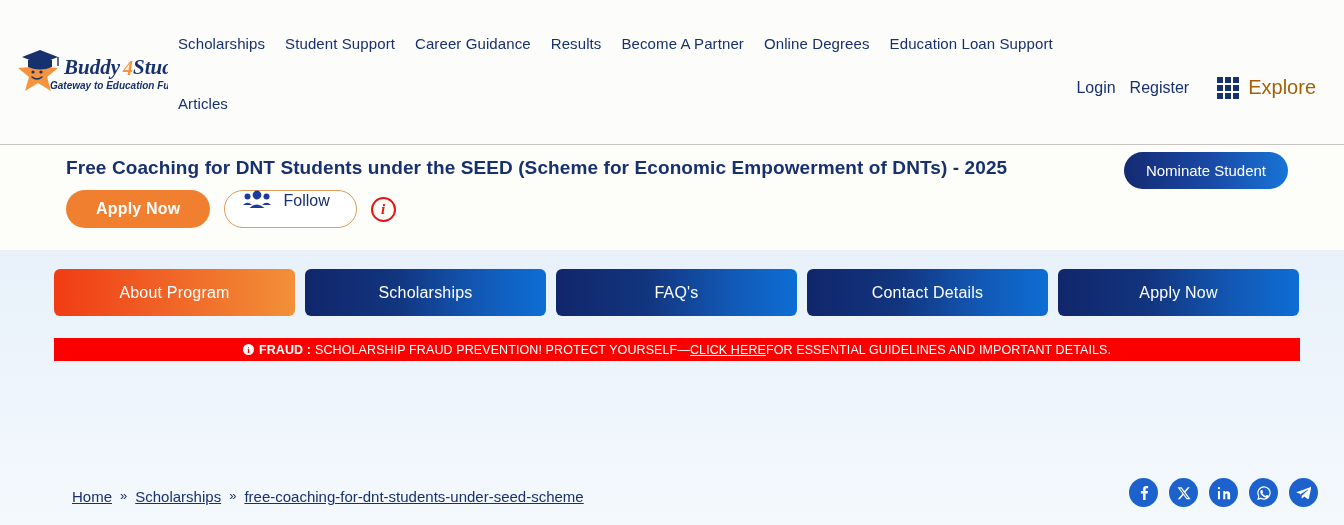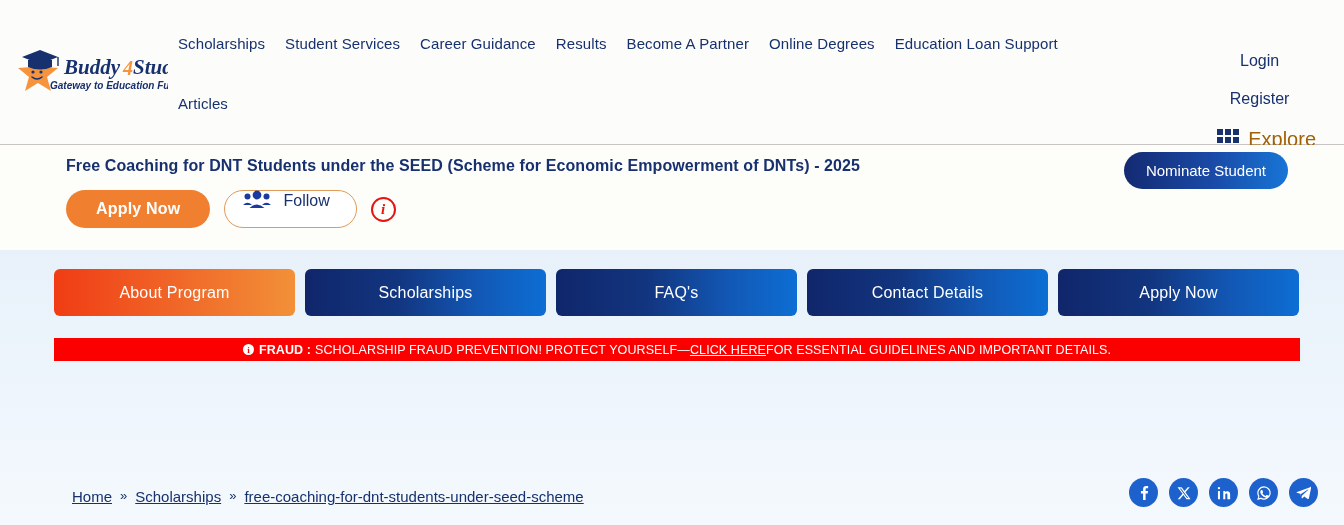--- a/index.html
+++ b/index.html
@@ -26,42 +26,42 @@
   .nav {
     position: absolute; left: 168px; top: 28px; width: 900px;
   }
   .nav-row { display: flex; flex-wrap: wrap; align-items: center; }
   .nav-item {
     color: #17306e; font-size: 15px; letter-spacing: .1px;
     padding: 7px 10px; cursor: pointer; white-space: nowrap;
   }
 
   .header-right {
-    position: absolute; right: 28px; top: 52px;
-    display: flex; align-items: center; gap: 20px; flex-direction: column;
+    position: absolute; right: 28px; top: 76px;
+    display: flex; align-items: center; gap: 14px;
   }
   .auth-link {
     color: #17306e; font-size: 16px; cursor: pointer;
   }
   .explore-wrap { display: flex; align-items: center; gap: 9px; margin-left: 14px; cursor: pointer; }
   .grid-icon {
     display: grid; grid-template-columns: repeat(3, 6px); grid-template-rows: repeat(3, 6px);
     gap: 2px;
   }
   .grid-icon i { display: block; background: #17306e; width: 6px; height: 6px; }
   .explore-label { color: #a16207; font-size: 20px; }
 
   
   .title-band {
     position: absolute; left: 0; top: 145px; width: 1344px; height: 105px;
     background: #fdfdfa;
   }
   .program-title {
     position: absolute; left: 66px; top: 12px;
-    font-size: 16px; font-weight: bold; color: #17306e;
+    font-size: 19px; font-weight: bold; color: #17306e;
     letter-spacing: .1px; white-space: nowrap;
   }
   .cta-row {
     position: absolute; left: 66px; top: 45px;
     display: flex; align-items: center; gap: 14px;
   }
   .apply-pill {
     background: #f08030; color: #fff; font-size: 16px; font-weight: bold;
     border: none; border-radius: 22px; padding: 0 30px; height: 38px;
     line-height: 38px; cursor: pointer; letter-spacing: .2px;
@@ -163,21 +163,21 @@
         <text x="56" y="38" font-family="Liberation Serif, serif" font-size="21" font-style="italic" font-weight="bold" fill="#17306e">Buddy</text>
         <text x="115" y="39" font-family="Liberation Serif, serif" font-size="20" font-style="italic" font-weight="bold" fill="#f6943d">4</text>
         <text x="125" y="38" font-family="Liberation Serif, serif" font-size="21" font-style="italic" font-weight="bold" fill="#17306e">Study</text>
         <text x="42" y="53" font-family="Liberation Sans, sans-serif" font-size="10" font-style="italic" font-weight="bold" fill="#17306e">Gateway to Education Funding</text>
       </svg>
     </div>
 
     <div class="nav">
       <div class="nav-row">
         <div class="nav-item">Scholarships</div>
-        <div class="nav-item">Student Services</div>
+        <div class="nav-item">Student Support</div>
         <div class="nav-item">Career Guidance</div>
         <div class="nav-item">Results</div>
         <div class="nav-item">Become A Partner</div>
         <div class="nav-item">Online Degrees</div>
         <div class="nav-item">Education Loan Support</div>
       </div>
       <div class="nav-row" style="margin-top:29px">
         <div class="nav-item">Articles</div>
       </div>
     </div>

